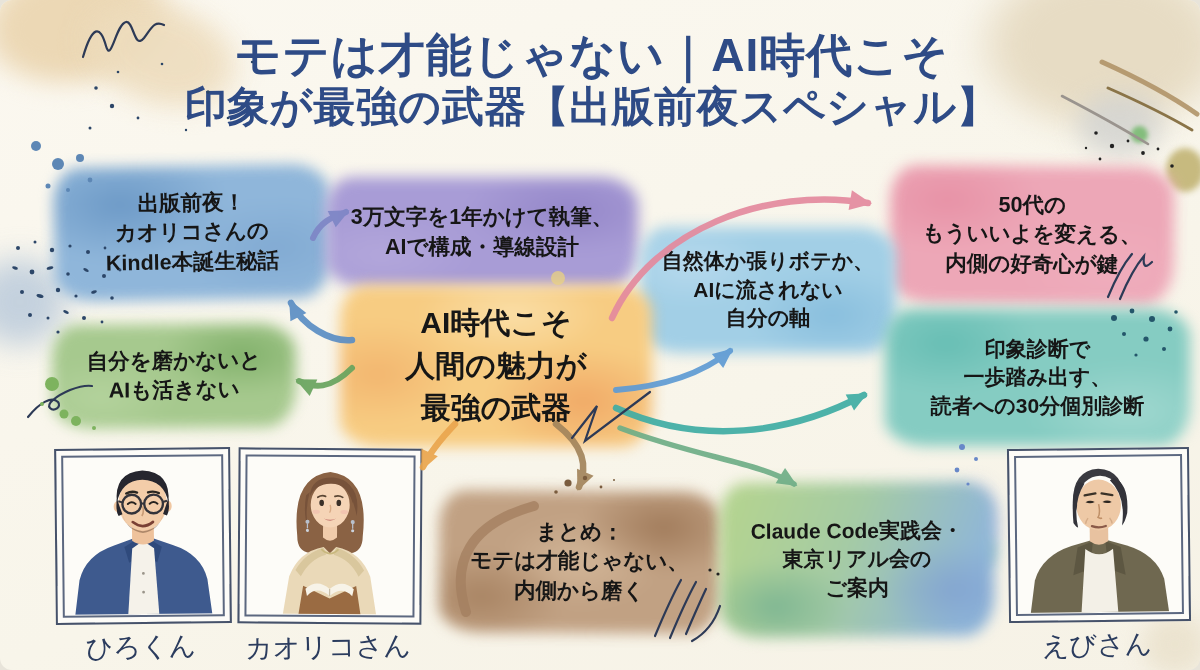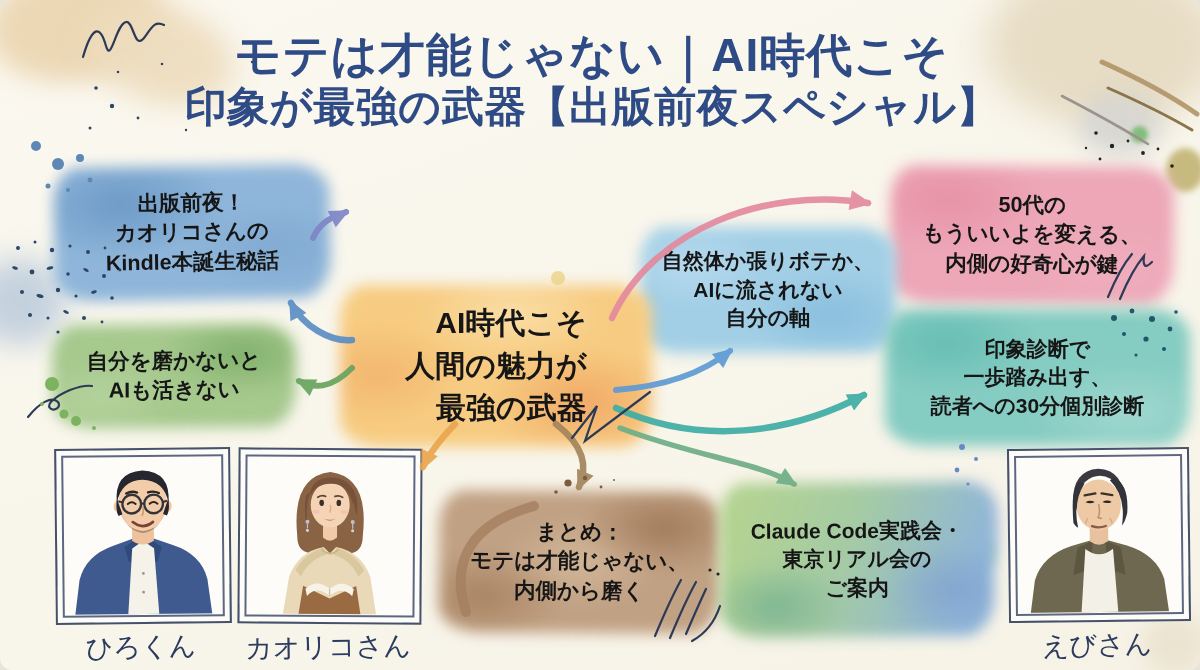--- a/index.html
+++ b/index.html
@@ -30,21 +30,21 @@
   .node .wash{position:absolute;left:-8px;right:-8px;top:-6px;bottom:-6px;filter:blur(7px);border-radius:26px 38px 30px 42px / 34px 28px 40px 26px;}
   .node .node-text{position:relative;z-index:1;text-align:center;font-weight:700;color:#161616;white-space:pre-line;line-height:1.35;font-size:21.5px;}
   .n-kindle{left:62px;top:172px;width:260px;height:122px;transform:rotate(-1deg);}
   .n-kindle .wash{background:radial-gradient(60% 65% at 24% 28%,#6593c2cc 0%,transparent 65%),radial-gradient(55% 60% at 80% 62%,#79a3ce99 0%,transparent 62%),#8fb6da;}
   .n-writing{left:334px;top:183px;width:296px;height:99px;}
   .n-writing .wash{background:radial-gradient(55% 65% at 78% 30%,#8d7fc4bb 0%,transparent 62%),radial-gradient(50% 60% at 18% 70%,#baaede99 0%,transparent 60%),#a89cd6;}
   .n-fifties{left:898px;top:172px;width:268px;height:126px;transform:rotate(.5deg);}
   .n-fifties .wash{background:radial-gradient(55% 60% at 20% 25%,#e58aa0bb 0%,transparent 62%),radial-gradient(55% 60% at 78% 75%,#f0b0bfaa 0%,transparent 62%),#eda7b7;}
   .n-center{left:348px;top:291px;width:296px;height:150px;}
   .n-center .wash{background:radial-gradient(50% 55% at 78% 72%,#efa160cc 0%,transparent 62%),radial-gradient(45% 55% at 12% 55%,#f0ab66aa 0%,transparent 60%),radial-gradient(50% 45% at 55% 18%,#fbe3b0cc 0%,transparent 60%),#f7cc82;}
-  .n-center .node-text{font-size:30px;line-height:1.42;text-align:right;}
+  .n-center .node-text{font-size:30px;line-height:1.42;}
   .n-natural{left:648px;top:233px;width:240px;height:114px;}
   .n-natural .wash{background:radial-gradient(55% 60% at 75% 70%,#7fb8dabb 0%,transparent 62%),radial-gradient(50% 55% at 20% 30%,#bcdcefcc 0%,transparent 60%),#a2cfe6;}
   .n-natural .node-text{font-size:21px;}
   .n-polish{left:60px;top:330px;width:228px;height:92px;transform:rotate(-.5deg);}
   .n-polish .wash{background:radial-gradient(55% 65% at 78% 30%,#74a85ebb 0%,transparent 62%),radial-gradient(50% 60% at 20% 70%,#b9d6a2bb 0%,transparent 62%),#a6c98e;}
   .n-diagnosis{left:893px;top:315px;width:289px;height:125px;}
   .n-diagnosis .wash{background:radial-gradient(50% 60% at 20% 25%,#5fbab0cc 0%,transparent 60%),radial-gradient(55% 60% at 80% 75%,#aadcd4bb 0%,transparent 62%),#85ccc2;}
   .n-diagnosis .node-text{font-size:21px;}
   .n-summary{left:447px;top:497px;width:265px;height:130px;transform:rotate(.4deg);}
   .n-summary .wash{background:radial-gradient(50% 55% at 80% 25%,#9a7352cc 0%,transparent 60%),radial-gradient(50% 55% at 15% 75%,#a07a58bb 0%,transparent 60%),radial-gradient(45% 50% at 50% 50%,#d8bd9fbb 0%,transparent 65%),#c1a183;}
@@ -83,20 +83,25 @@
   <div class="title">
     <div class="l1">モテは才能じゃない｜AI時代こそ</div>
     <div class="l2">印象が最強の武器【出版前夜スペシャル】</div>
   </div>
 
   <div class="node n-kindle">
     <span class="wash"></span>
     <span class="node-text">出版前夜！
 カオリコさんの
 Kindle本誕生秘話</span>
+  </div>
+  <div class="node n-writing">
+    <span class="wash"></span>
+    <span class="node-text">3万文字を1年かけて執筆、
+AIで構成・導線設計</span>
   </div>
   <div class="node n-fifties">
     <span class="wash"></span>
     <span class="node-text">50代の
 もういいよを変える、
 内側の好奇心が鍵</span>
   </div>
   <div class="node n-natural">
     <span class="wash"></span>
     <span class="node-text">自然体か張りボテか、

